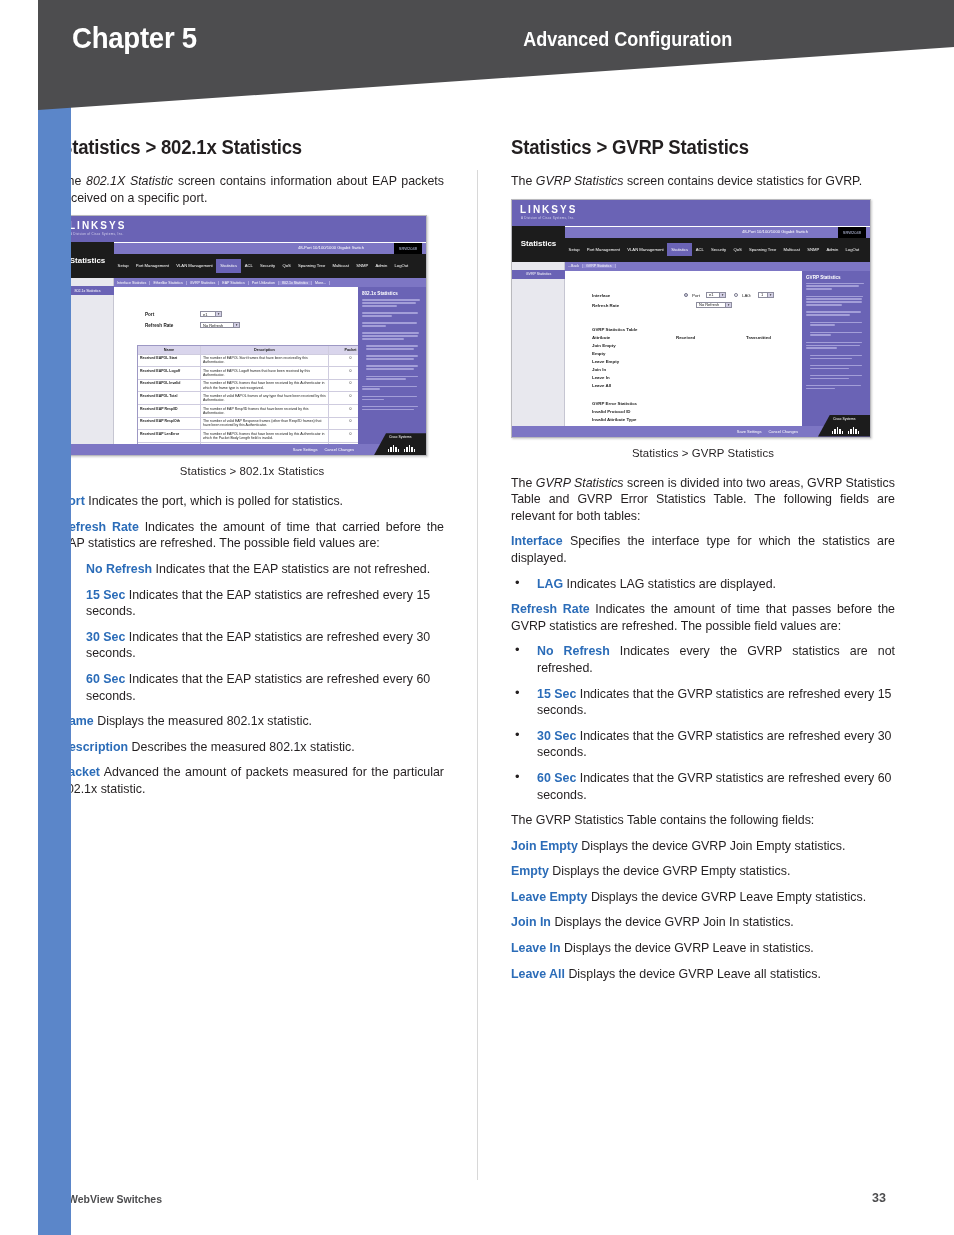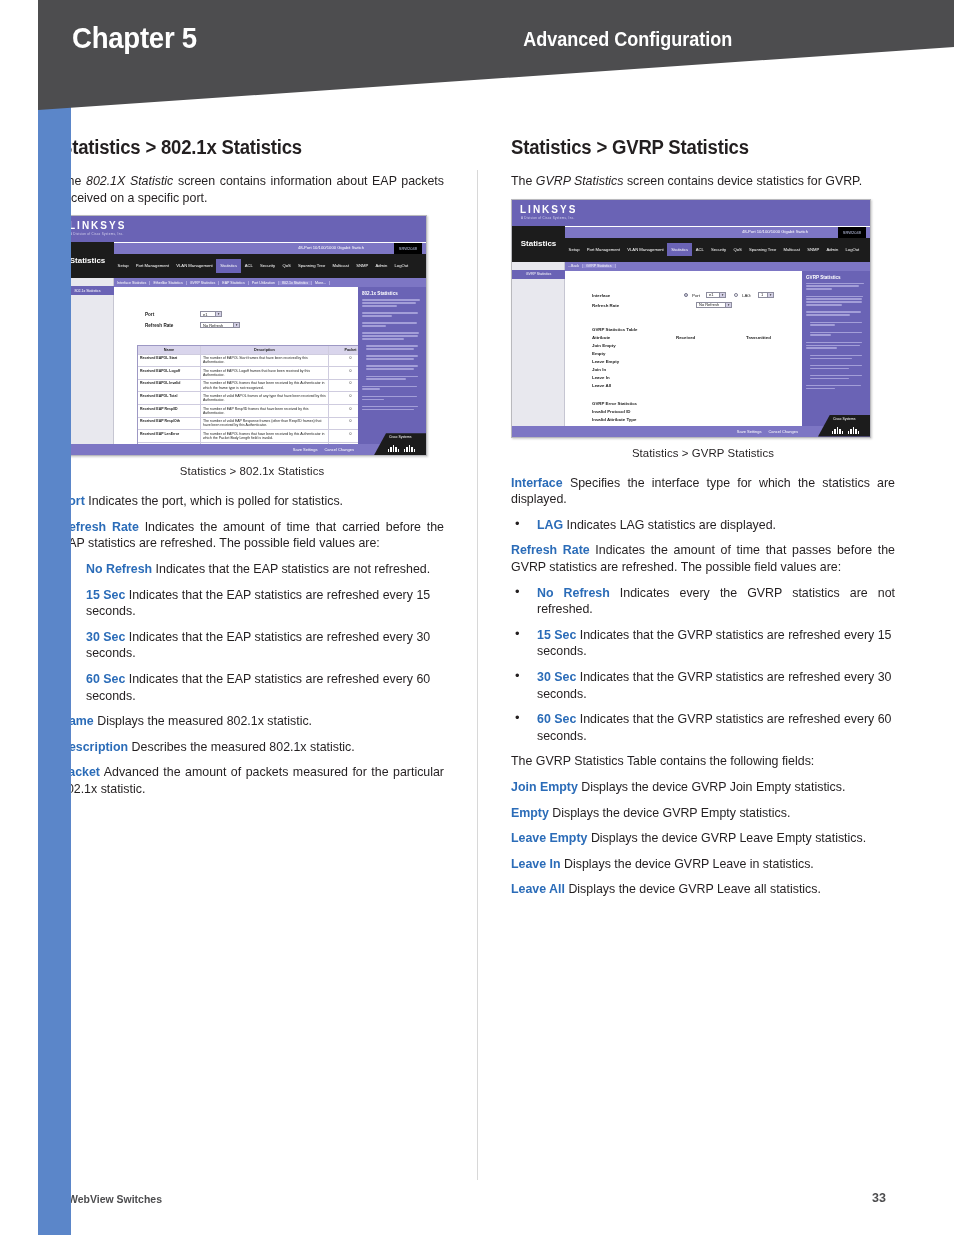--- a/index.html
+++ b/index.html
@@ -599,20 +599,23 @@
             <i style="height:3px"></i>
         </div>
       </div>
 
     </div>
     <div class="fig-cap">Statistics &gt; GVRP Statistics</div>
   </div>
 
   <div style="height:16px"></div>
 
+  <p class="body">
+    <span>The </span><span class="it">GVRP Statistics</span><span> screen is divided into two areas, GVRP Statistics Table and GVRP Error Statistics Table. The following fields are relevant for both tables:</span>
+  </p>
 
   <p class="body">
     <span class="kw">Interface</span><span> Specifies the interface type for which the statistics are displayed.</span>
   </p>
 
   <ul class="bl">
     <li class="nojust">
       <span class="kw">LAG</span><span> Indicates LAG statistics are displayed.</span>
     </li>
   </ul>
@@ -641,20 +644,23 @@
   <p class="body">
     <span class="kw">Join Empty</span><span> Displays the device GVRP Join Empty statistics.</span>
   </p>
   <p class="body nojust">
     <span class="kw">Empty</span><span> Displays the device GVRP Empty statistics.</span>
   </p>
   <p class="body">
     <span class="kw">Leave Empty</span><span> Displays the device GVRP Leave Empty statistics.</span>
   </p>
   <p class="body nojust">
+    <span class="kw">Join In</span><span> Displays the device GVRP Join In statistics.</span>
+  </p>
+  <p class="body nojust">
     <span class="kw">Leave In</span><span> Displays the device GVRP Leave in statistics.</span>
   </p>
   <p class="body nojust">
     <span class="kw">Leave All</span><span> Displays the device GVRP Leave all statistics.</span>
   </p>
 
 </div>
 
 <div class="pg-footer-label">WebView Switches</div>
 <div class="pg-footer-num">33</div>

